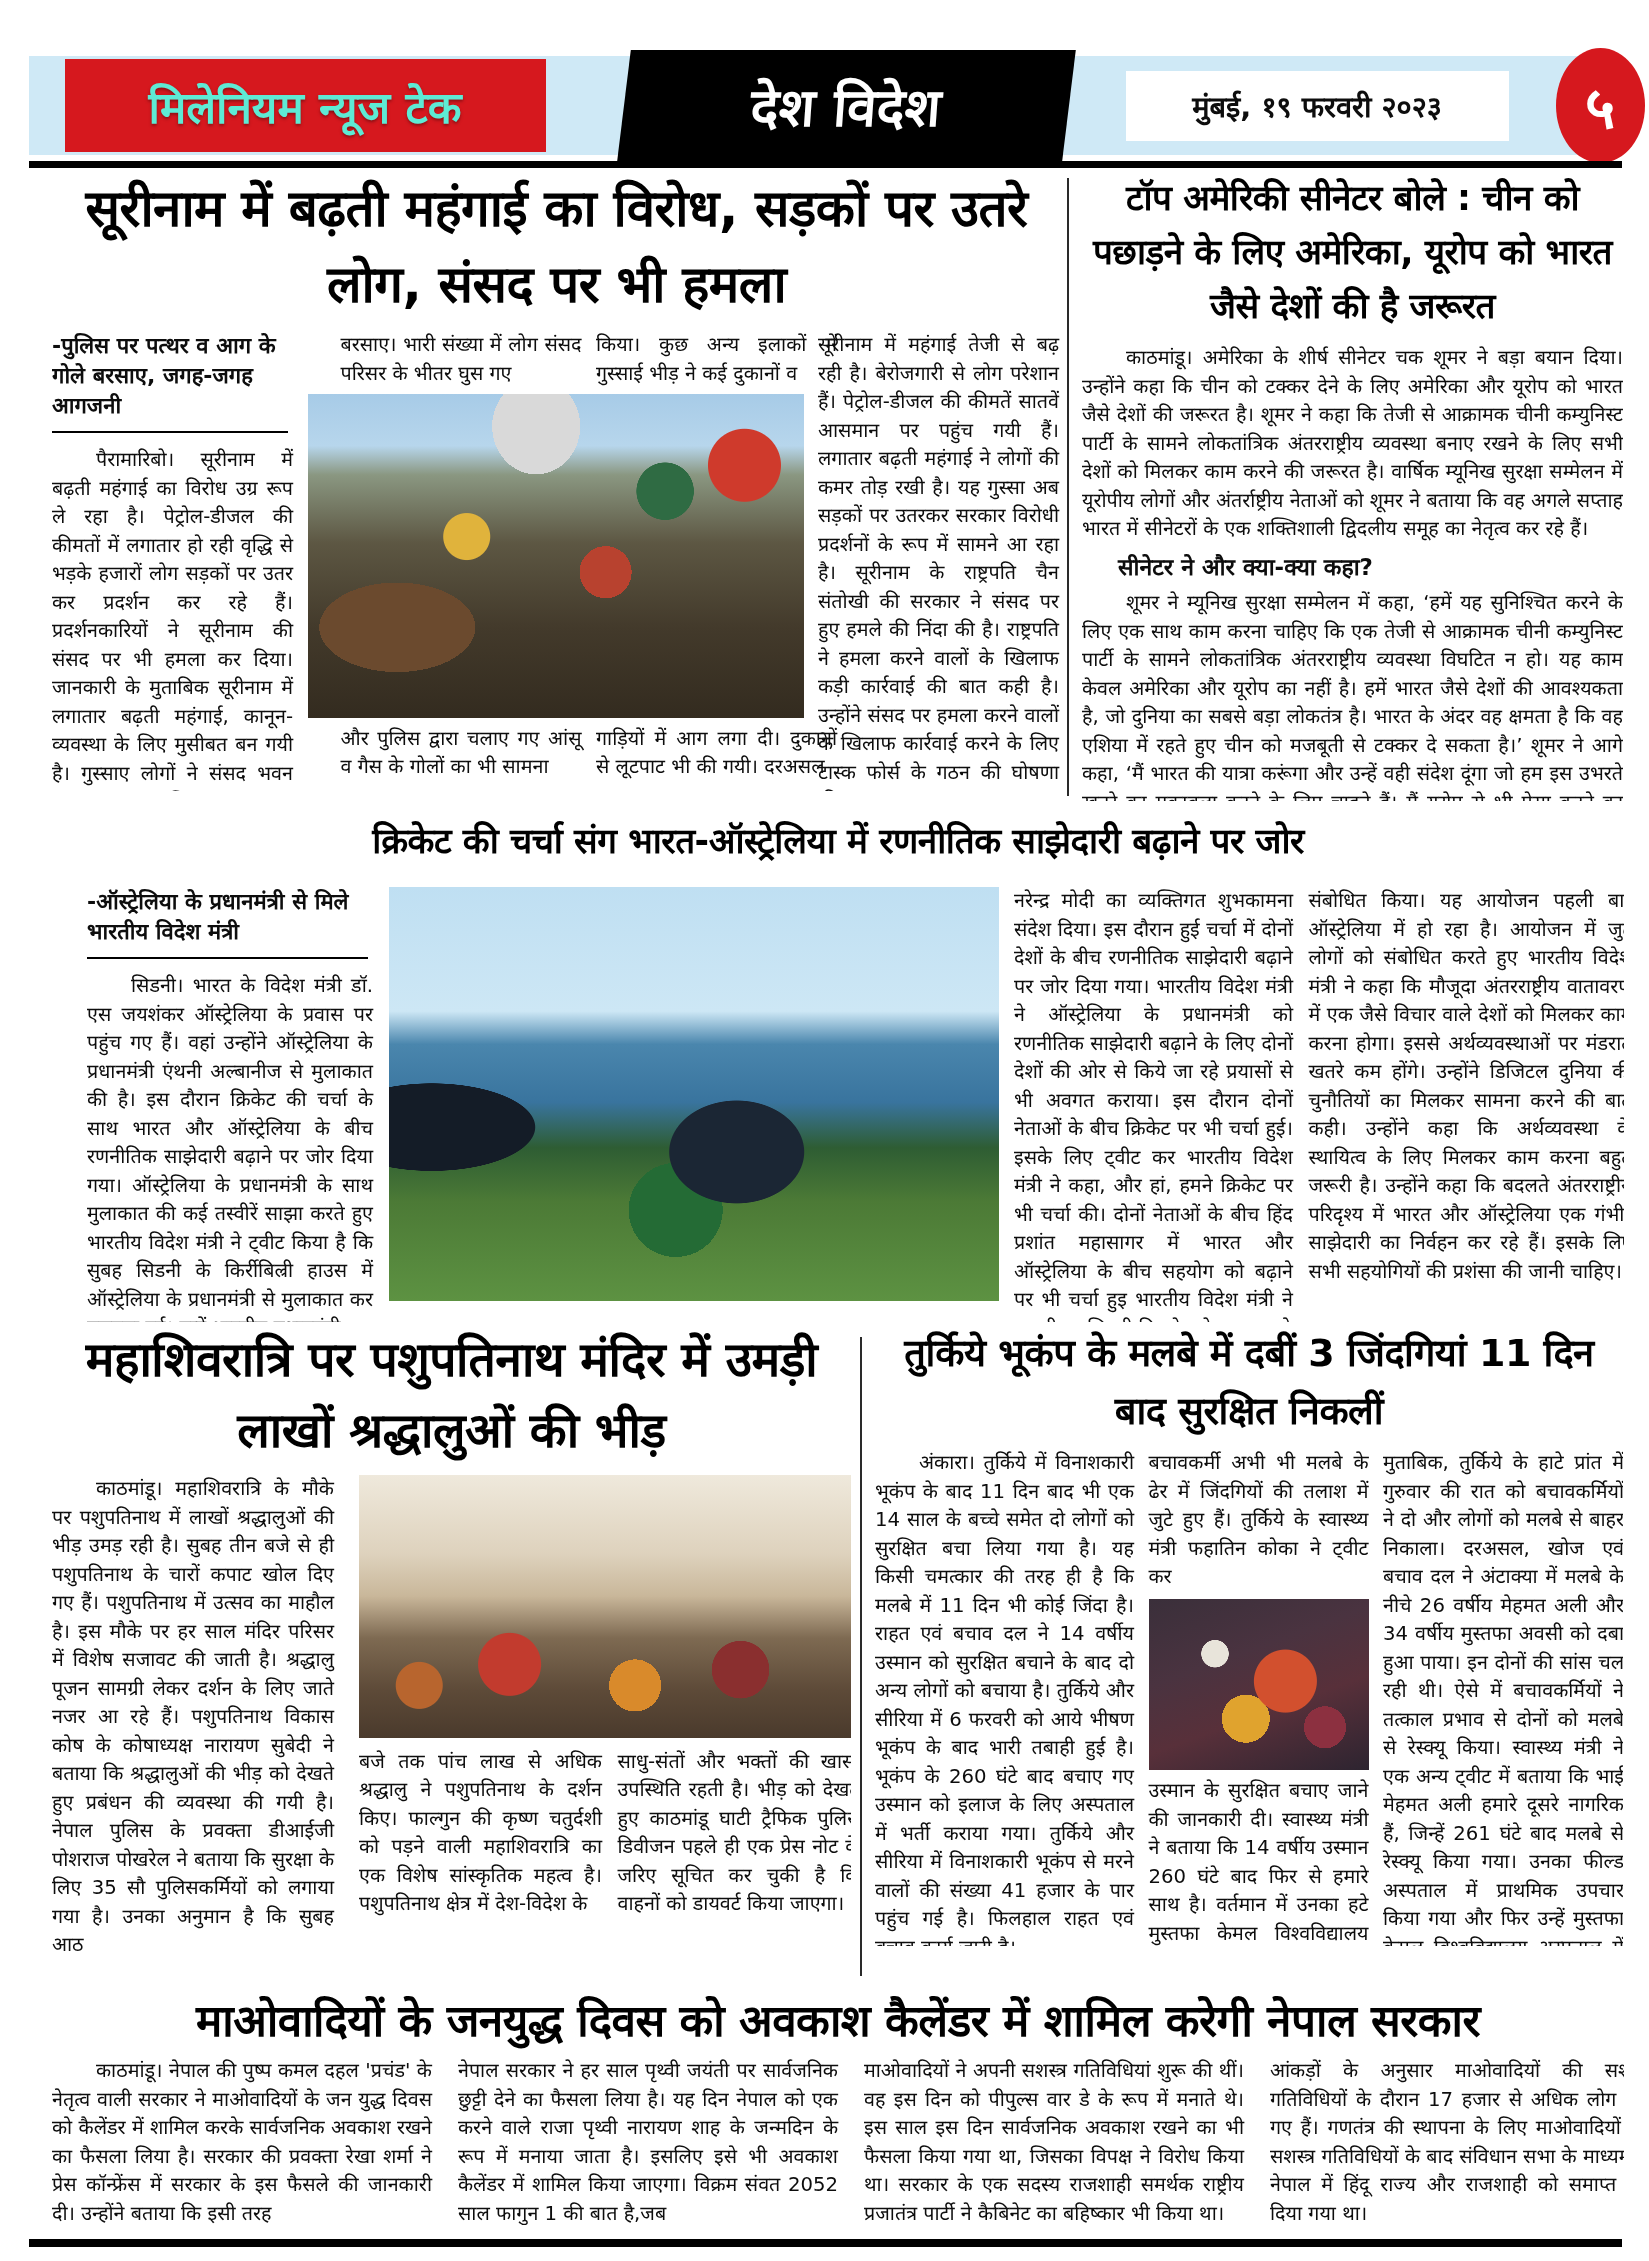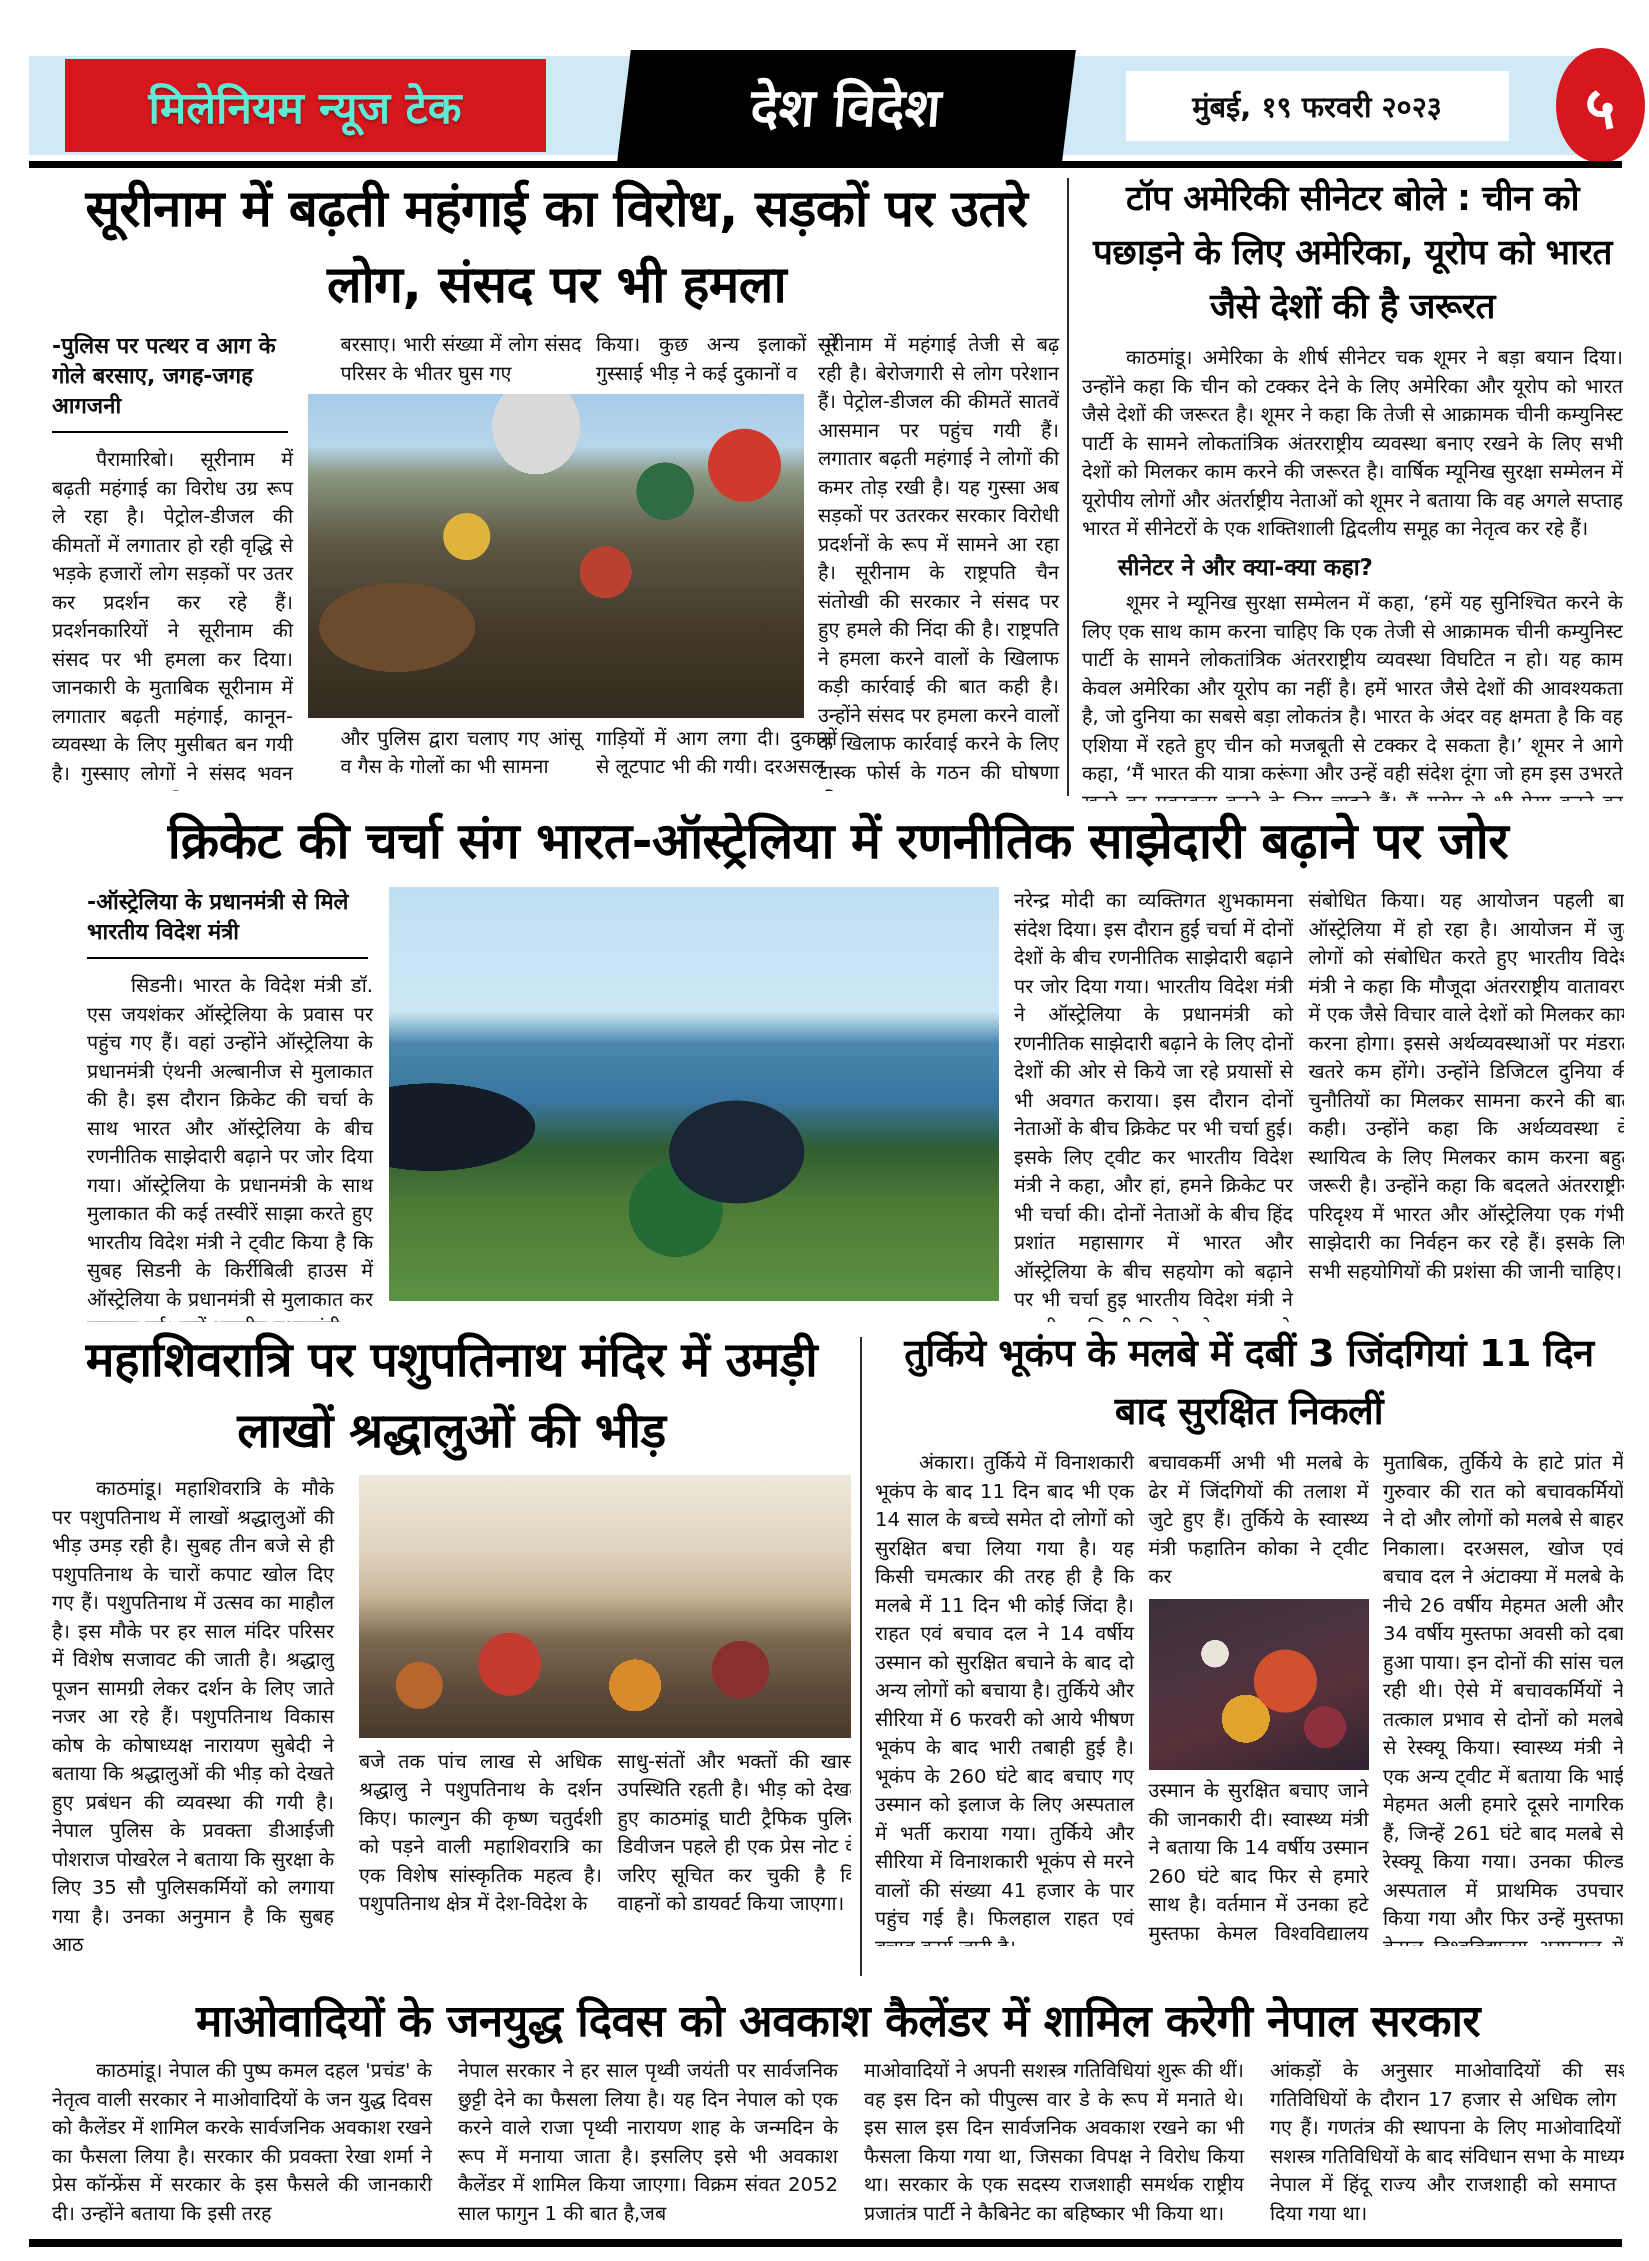--- a/index.html
+++ b/index.html
@@ -24,21 +24,21 @@
   .rule-top{position:absolute;left:28.5px;top:161px;width:1593px;height:7.2px;background:#000;}
   .rule-bottom{position:absolute;left:28.5px;top:2239px;width:1593px;height:8.3px;background:#000;}
   .vdiv{position:absolute;width:1.6px;background:#2a2a2a;}
   .vdiv1{left:1067px;top:178px;height:618px;}
   .vdiv2{left:860px;top:1337px;height:639px;}
 
   
   .hl{font-weight:800;color:#000;text-align:center;margin:0;letter-spacing:-0.5px;}
   .hl1{font-size:51px;line-height:76px;}
   .hl2{font-size:35px;line-height:54px;}
-  .hl3{font-size:50px;line-height:72px;}
+  .hl3{font-size:35px;line-height:72px;}
   .hl4{font-size:48px;line-height:71px;}
   .hl5{font-size:38px;line-height:58px;}
   .hl6{font-size:44px;line-height:67px;}
   .body-text{font-size:19.7px;line-height:28.5px;text-align:justify;margin:0;}
   .indent{text-indent:44px;}
   .byline{font-weight:700;font-size:22px;line-height:30px;margin:0;text-align:left;}
   .byrule{border-top:2.1px solid #000;margin:9.3px 5.2px 13.5px 0;}
   .subhead{font-weight:700;font-size:23px;line-height:32px;margin:7.2px 0 6.2px 36px;text-align:left;}
 
   

